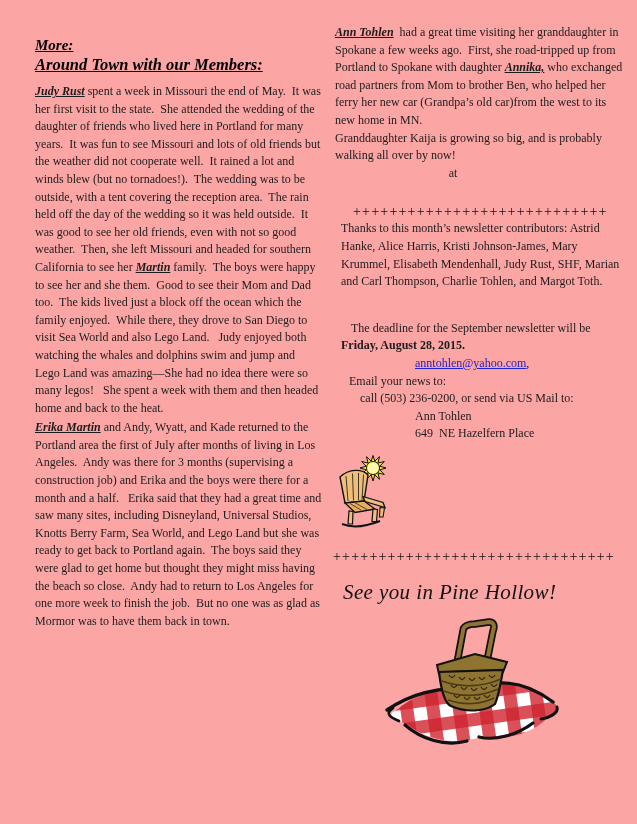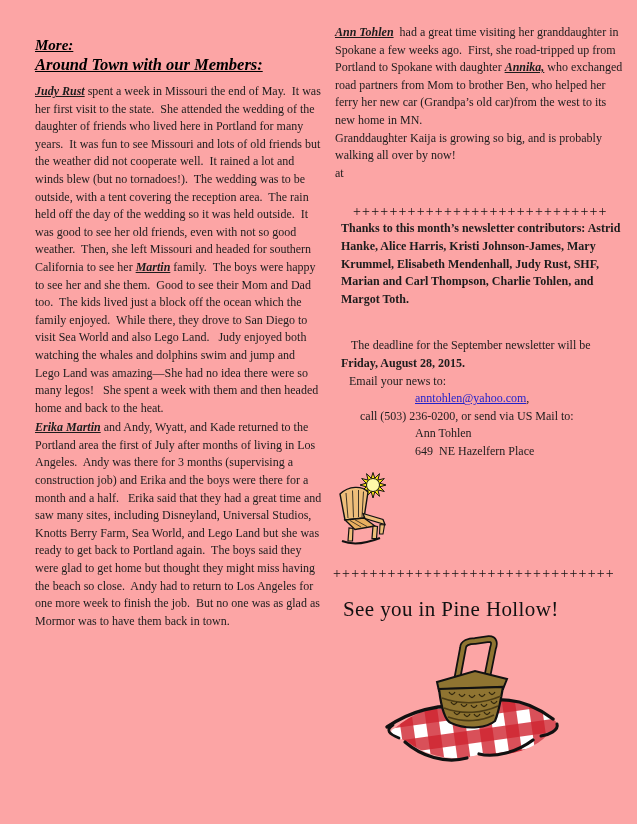--- a/index.html
+++ b/index.html
@@ -25,39 +25,39 @@
     text-decoration:underline;color:#000;line-height:19px;
   }
   .h-around{
     font-size:16.5px;font-weight:bold;font-style:italic;
     text-decoration:underline;color:#000;line-height:20px;margin-bottom:8px;
   }
   .pname{
     font-weight:bold;font-style:italic;text-decoration:underline;
   }
   .para-gap{margin-top:2px;}
-  .stray-at{text-align:left;padding-right:56px;}
+  .stray-at{text-align:center;padding-right:56px;}
   .sep{
     font-size:14px;letter-spacing:1.2px;color:#111;
     white-space:nowrap;overflow:hidden;
   }
   .sep1{margin-top:22px;margin-left:18px;}
   .sep2{margin-top:20px;margin-left:-2px;}
-  .thanks{margin-left:6px;font-weight:bold;}
+  .thanks{margin-left:6px;}
   .deadline{margin-top:29px;margin-left:6px;text-indent:10px;}
   .deadline b{font-weight:bold;}
   .email-label{margin-left:14px;}
   .email-line{margin-left:80px;}
   .email{color:#2222cc;text-decoration:underline;cursor:pointer;}
   .call-line{margin-left:25px;}
   .addr{margin-left:80px;}
   .chair-wrap{margin-top:12px;margin-left:0;height:74px;}
   .closing{
     margin-top:14px;margin-left:8px;
-    font-size:21px;line-height:26px;color:#111;letter-spacing:.4px;
+    font-size:21px;line-height:26px;color:#111;letter-spacing:.4px;font-style:italic;
   }
   .basket-wrap{margin-top:10px;margin-left:46px;}
 </style>
 </head>
 <body>
 
 <div class="page">
 
   <div class="col col-left">
     <div class="h-more">More:</div>
@@ -73,22 +73,22 @@
     <p class="body"><span class="pname">Ann Tohlen</span><span>  had a great time visiting her granddaughter in Spokane a few weeks ago.  First, she road-tripped up from Portland to Spokane with daughter </span><span class="pname">Annika,</span><span> who exchanged road partners from Mom to brother Ben, who helped her ferry her new car (Grandpa’s old car)from the west to its new home in MN.</span></p>
     <div class="body">Granddaughter Kaija is growing so big, and is probably walking all over by now!</div>
     <div class="body stray-at">at</div>
 
     <div class="sep sep1">++++++++++++++++++++++++++++</div>
 
     <div class="body thanks">Thanks to this month’s newsletter contributors: Astrid Hanke, Alice Harris, Kristi Johnson-James, Mary Krummel, Elisabeth Mendenhall, Judy Rust, SHF, Marian and Carl Thompson, Charlie Tohlen, and Margot Toth.</div>
 
     <div class="body deadline"><span>The deadline for the September newsletter will be </span><b>Friday, August 28, 2015.</b></div>
 
+    <div class="body email-line"><a class="email">anntohlen@yahoo.com</a><span>,</span></div>
     <div class="body email-label">Email your news to:</div>
-    <div class="body email-line"><a class="email">anntohlen@yahoo.com</a><span>,</span></div>
     <div class="body call-line">call (503) 236-0200, or send via US Mail to:</div>
     <div class="body addr">Ann Tohlen</div>
     <div class="body addr">649  NE Hazelfern Place</div>
 
     <div class="chair-wrap">
       <svg width="64" height="76" viewBox="0 0 64 76" aria-hidden="true">
 
         <polygon points="51,13 44.8,14.8 49.3,19.5 42.9,17.9 44.5,24.3 39.8,19.8 38,26 36.2,19.8 31.5,24.3 33.1,17.9 26.7,19.5 31.2,14.8 25,13 31.2,11.2 26.7,6.5 33.1,8.1 31.5,1.7 36.2,6.2 38,0.5 39.8,6.2 44.5,1.7 42.9,8.1 49.3,6.5 44.8,11.2" fill="#ffe818" stroke="#111" stroke-width="1"></polygon>
         <circle cx="38" cy="13" r="6.5" fill="#fff9a8" stroke="#111" stroke-width="1"></circle>
 

